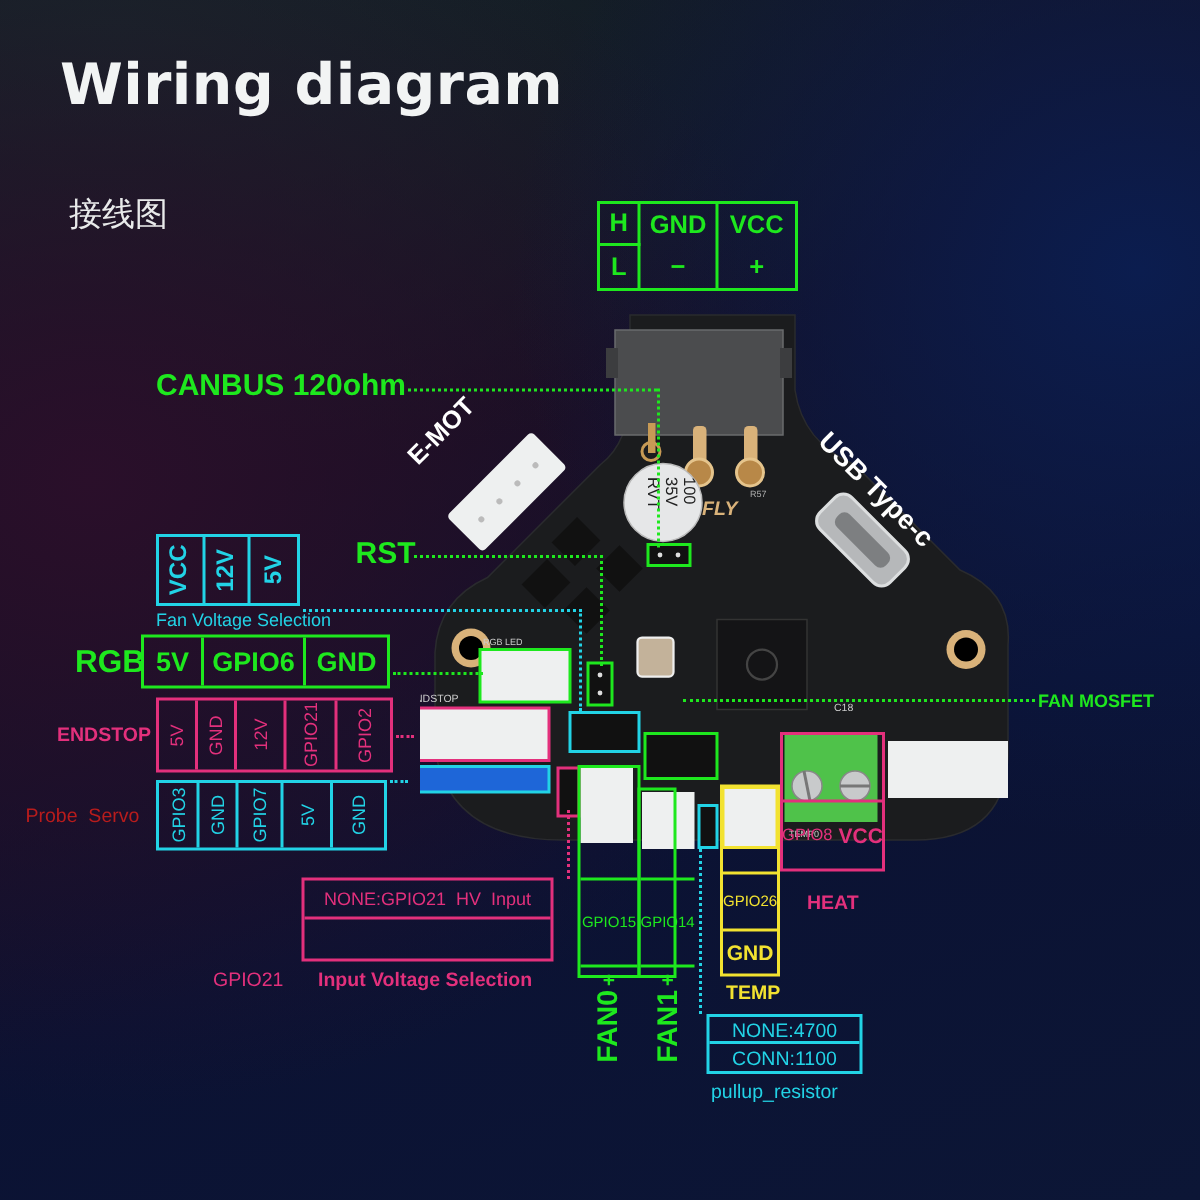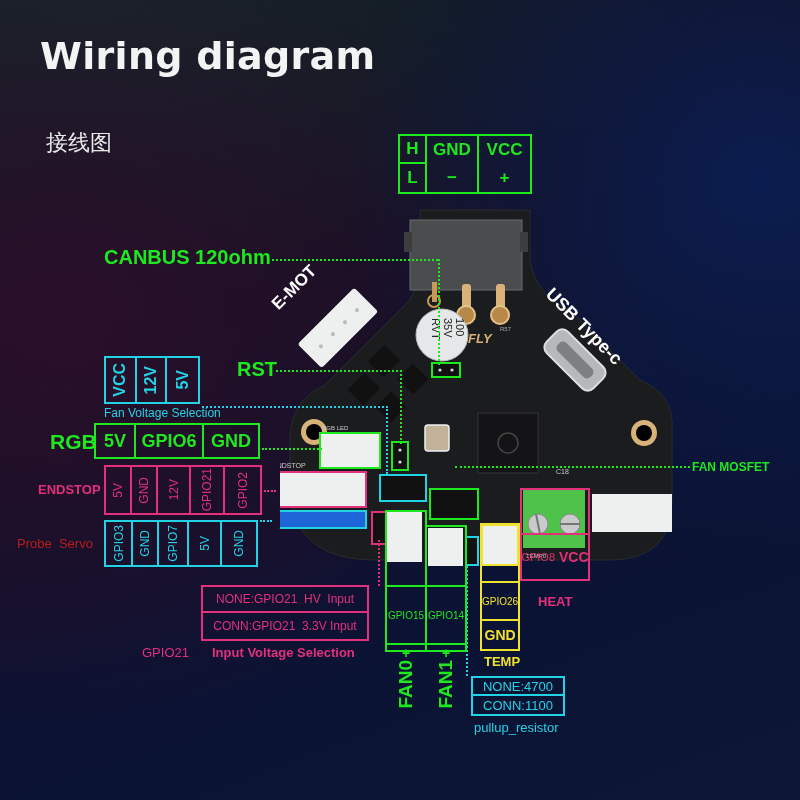--- a/index.html
+++ b/index.html
@@ -68,35 +68,35 @@
   
   .ivs { left: 201px; top: 585px; width: 168px; height: 56px; border: 2px solid #e3307c; grid-template-rows: 1fr 1fr; }
   .ivs .cell { color: #e3307c; font-size: 12px; font-weight: normal; }
   .ivs .cell:first-child { border-bottom: 2px solid #e3307c; }
   .gpio21-caption { left: 142px; top: 645px; font-size: 13px; color: #e3307c; }
   .ivs-caption { left: 212px; top: 645px; font-size: 13px; color: #e3307c; font-weight: bold; }
 
   
   .fan-col { position: absolute; border: 2px solid #1ee81e; display: grid; grid-template-rows: 75px 58px 1fr; }
   .fan0 { left: 385px; top: 510px; width: 42px; height: 142px; }
-  .fan1 { left: 425px; top: 525px; width: 42px; height: 127px; grid-template-rows: 60px 58px 1fr; }
+  .fan1 { left: 425px; top: 525px; width: 26px; height: 127px; grid-template-rows: 60px 58px 1fr; }
   .fan-col .cell { color: #1ee81e; font-weight: normal; font-size: 10px; border-bottom: 2px solid #1ee81e; }
   .fan-col .cell:last-child { border-bottom: none; font-size: 14px; font-weight: bold; }
   .fan-label { font-size: 19px; font-weight: bold; color: #1ee81e; writing-mode: vertical-rl; transform: rotate(180deg); }
   .fan0-label { left: 395px; top: 660px; }
   .fan1-label { left: 435px; top: 660px; }
 
   
   .temp { left: 480px; top: 523px; width: 40px; height: 128px; border: 2px solid #f2e230; display: grid; grid-template-rows: 58px 38px 1fr; }
   .temp .cell { color: #f2e230; border-bottom: 2px solid #f2e230; font-size: 10px; font-weight: normal; }
   .temp .cell:last-child { border-bottom: none; font-size: 14px; font-weight: bold; }
   .temp-label { left: 484px; top: 654px; font-size: 13px; color: #f2e230; font-weight: bold; }
 
   
-  .pullup { left: 471px; top: 676px; width: 94px; height: 40px; border: 2px solid #22d3e6; grid-template-rows: 1fr 1fr; display: grid; }
+  .pullup { left: 471px; top: 676px; width: 104px; height: 40px; border: 2px solid #22d3e6; grid-template-rows: 1fr 1fr; display: grid; }
   .pullup .cell { color: #22d3e6; font-size: 13px; font-weight: normal; }
   .pullup .cell:first-child { border-bottom: 2px solid #22d3e6; }
   .pullup-caption { left: 474px; top: 720px; font-size: 13px; color: #22d3e6; }
 
   
   .heat { left: 520px; top: 488px; width: 70px; height: 93px; border: 2px solid #e3307c; }
   .heat-row { position: absolute; left: 0; right: 0; bottom: 0; height: 46px; border-top: 2px solid #e3307c; display: flex; align-items: center; justify-content: center; gap: 4px; }
   .heat-row .g { font-size: 11px; color: #e3307c; }
   .heat-row .v { font-size: 14px; color: #e3307c; font-weight: bold; }
   .heat-label { left: 538px; top: 594px; font-size: 13px; color: #e3307c; font-weight: bold; }
@@ -292,21 +292,20 @@
   <div class="cell">
       <span class="vert">5V</span>
     </div>
   <div class="cell">
       <span class="vert">GND</span>
     </div>
 </div>
 
 <div class="grid ivs">
   <div class="cell" style="white-space:pre;">NONE:GPIO21  HV  Input</div>
-  <div class="cell" style="white-space:pre;">CONN:GPIO21  3.3V Input</div>
 </div>
 <div class="abs gpio21-caption">GPIO21</div>
 <div class="abs ivs-caption">Input Voltage Selection</div>
 
 <div class="fan-col fan0">
   <div class="cell"></div>
   <div class="cell">GPIO15</div>
   <div class="cell">+</div>
 </div>
 <div class="fan-col fan1">

